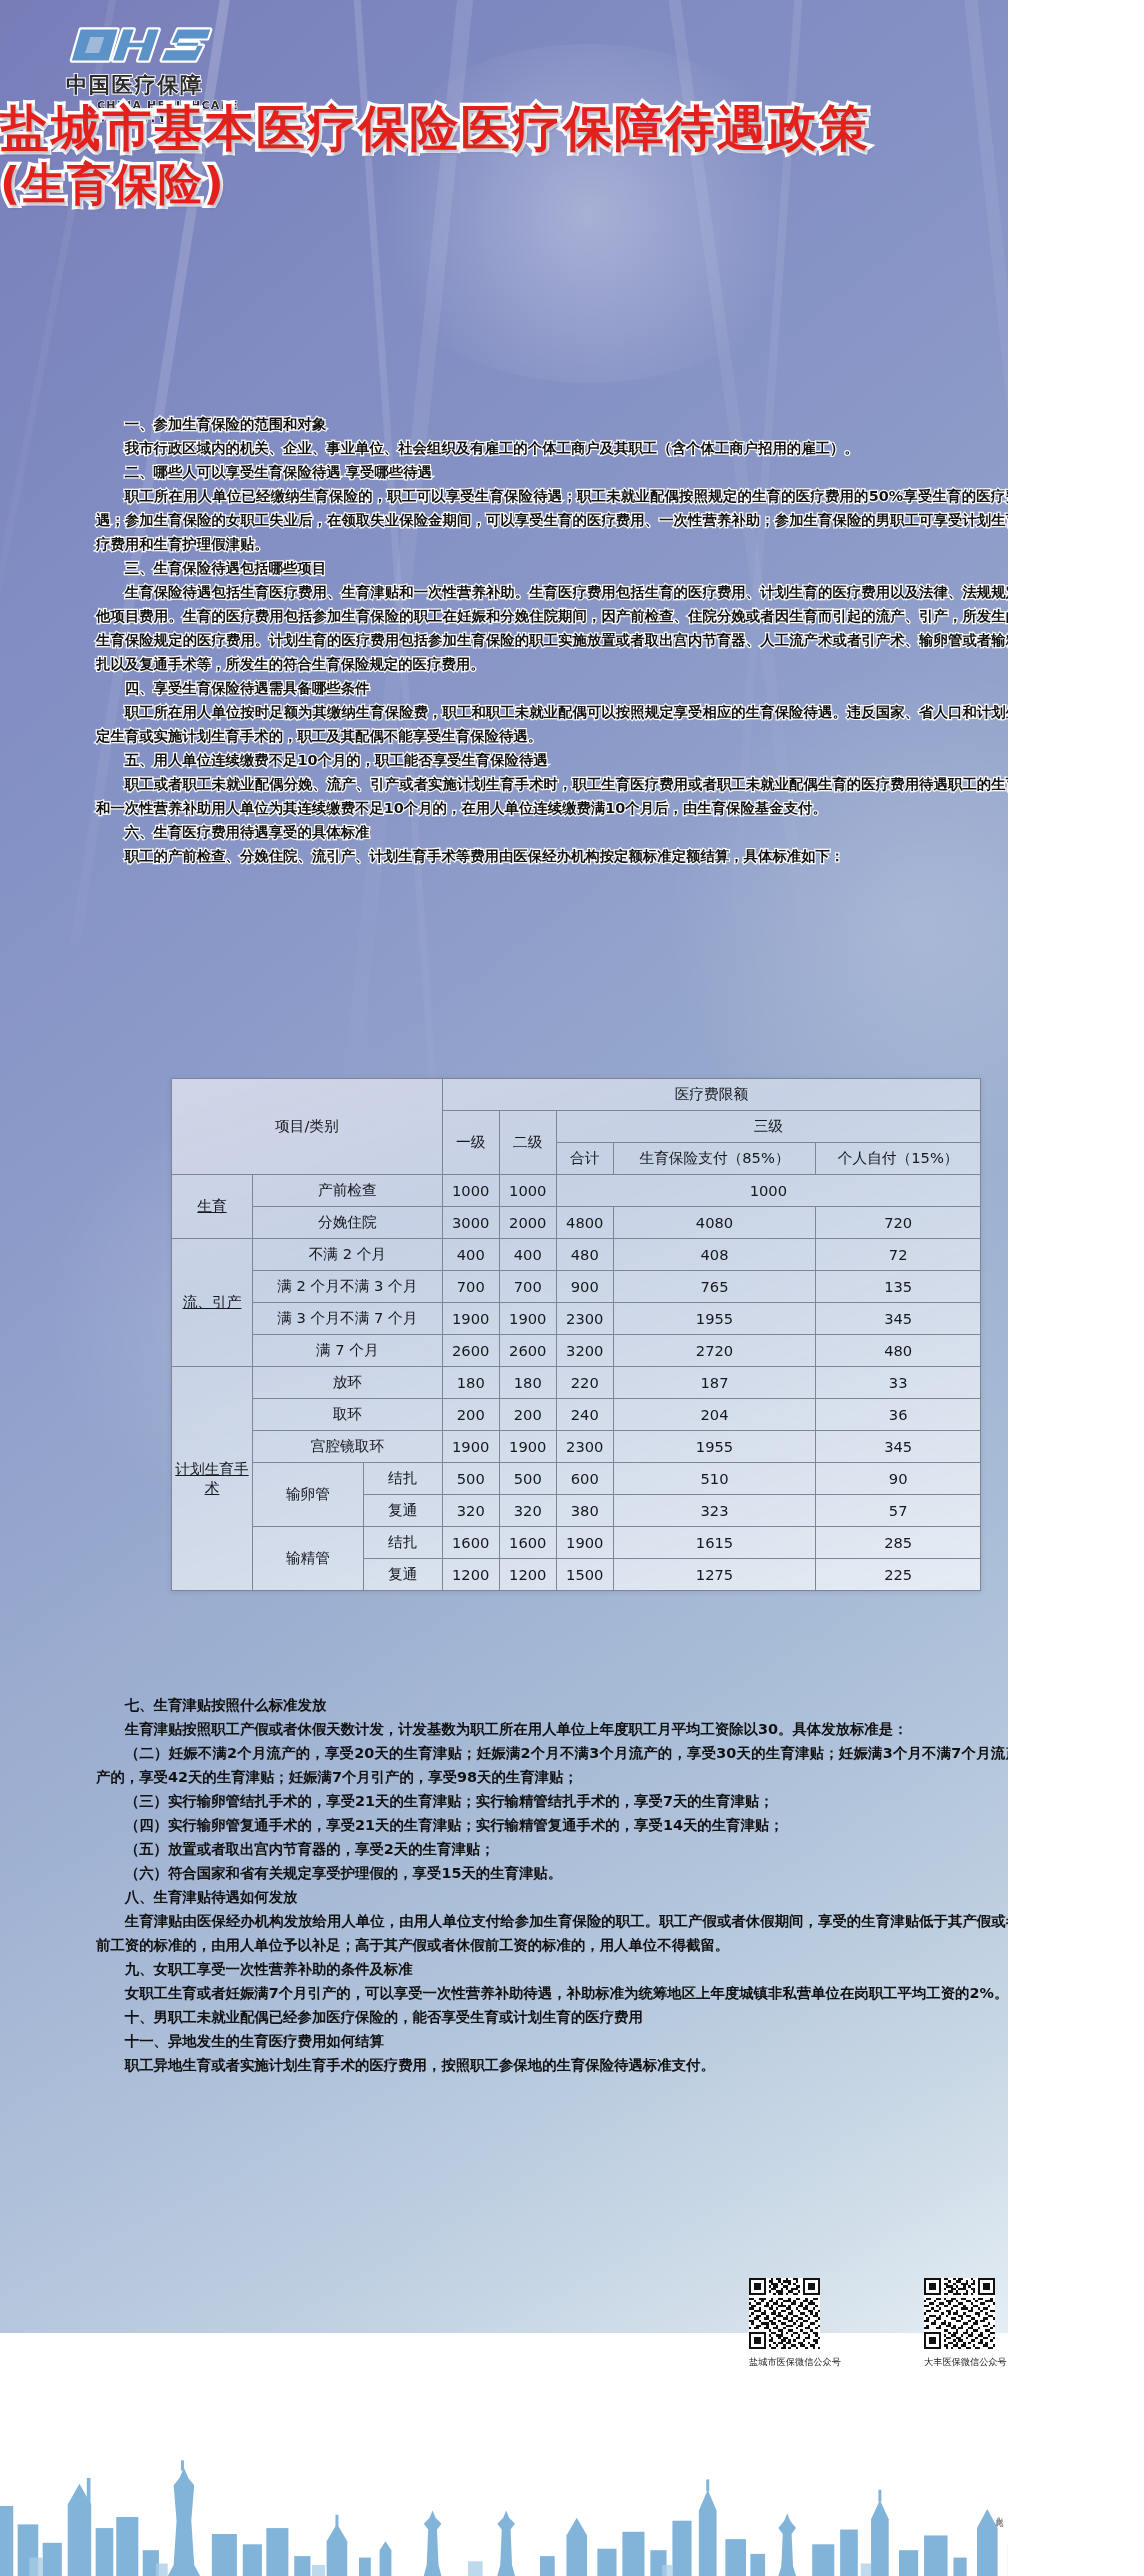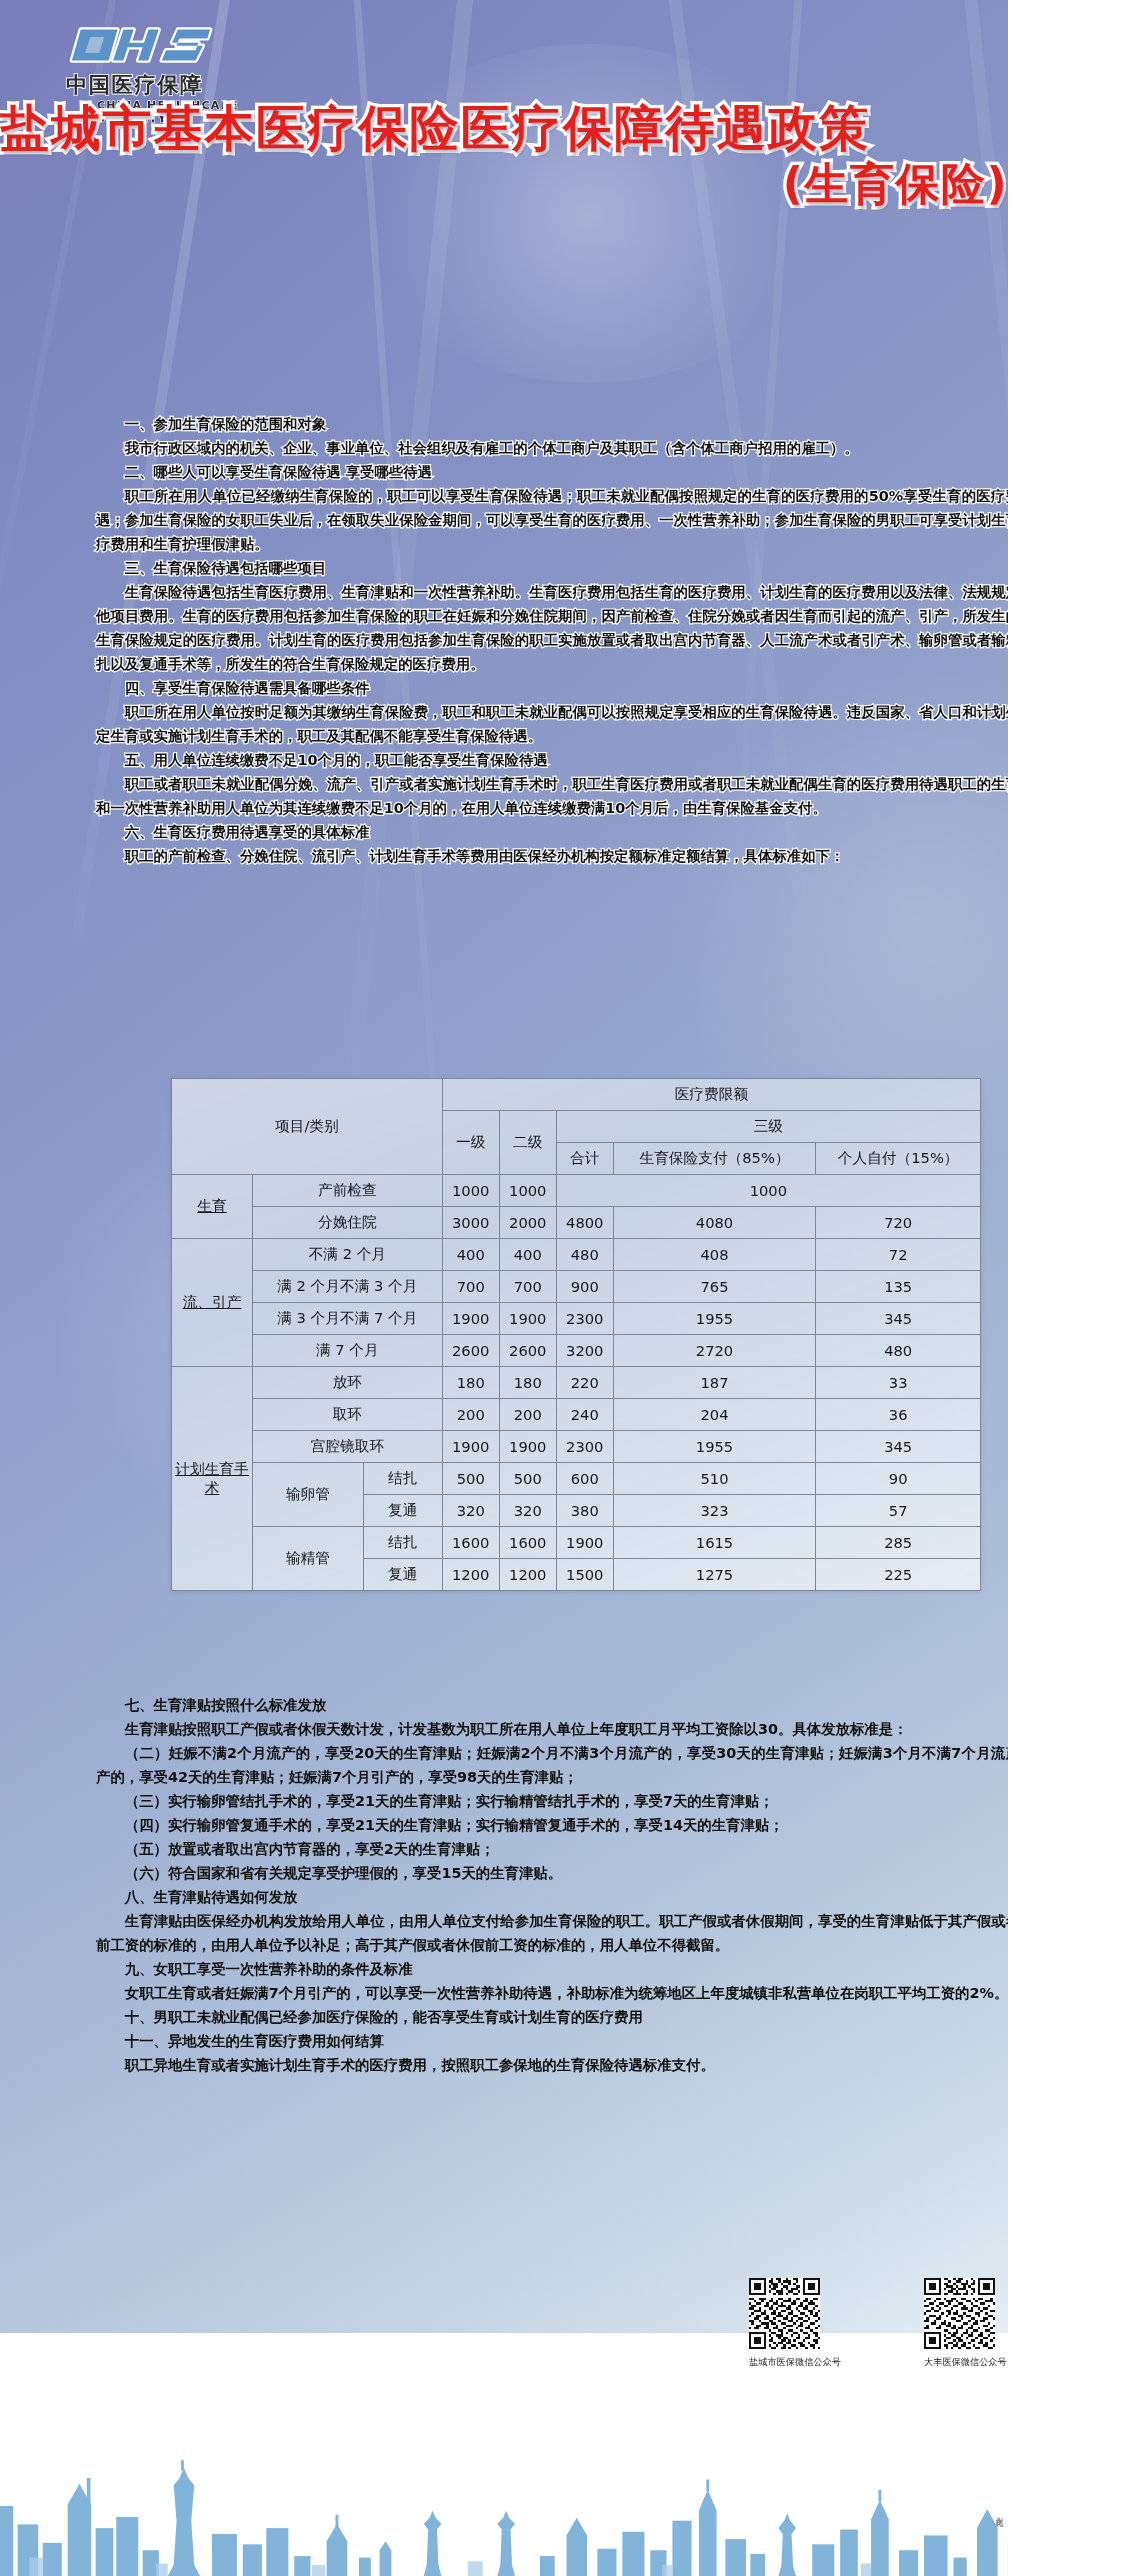--- a/index.html
+++ b/index.html
@@ -56,21 +56,21 @@
 
   
   .title-main {
     position: absolute; left: 0; right: 0; top: 96px; text-align: left;
     font-family: "DejaVu Sans", "Liberation Sans", sans-serif;
     font-size: 49px; font-weight: 900; color: #e2211c; letter-spacing: 2.2px;
     -webkit-text-stroke: 6.6px #ffffff; paint-order: stroke fill;
     text-shadow: 2.2px 2.9px 2.9px rgba(60,60,100,0.35);
   }
   .title-sub {
-    position: absolute; left: 0; right: 0; top: 155px; text-align: right;
+    position: absolute; left: 0; right: 0; top: 155px; text-align: left;
     font-family: "DejaVu Sans", "Liberation Sans", sans-serif;
     font-size: 44px; font-weight: 900; color: #e2211c; letter-spacing: 1.5px;
     -webkit-text-stroke: 6.6px #ffffff; paint-order: stroke fill;
     text-shadow: 2.2px 2.9px 2.9px rgba(60,60,100,0.35);
   }
 
   
   .content { position: absolute; left: 96px; top: 412px; width: 953px; }
   .para {
     font-family: "DejaVu Sans", "Liberation Sans", sans-serif;

